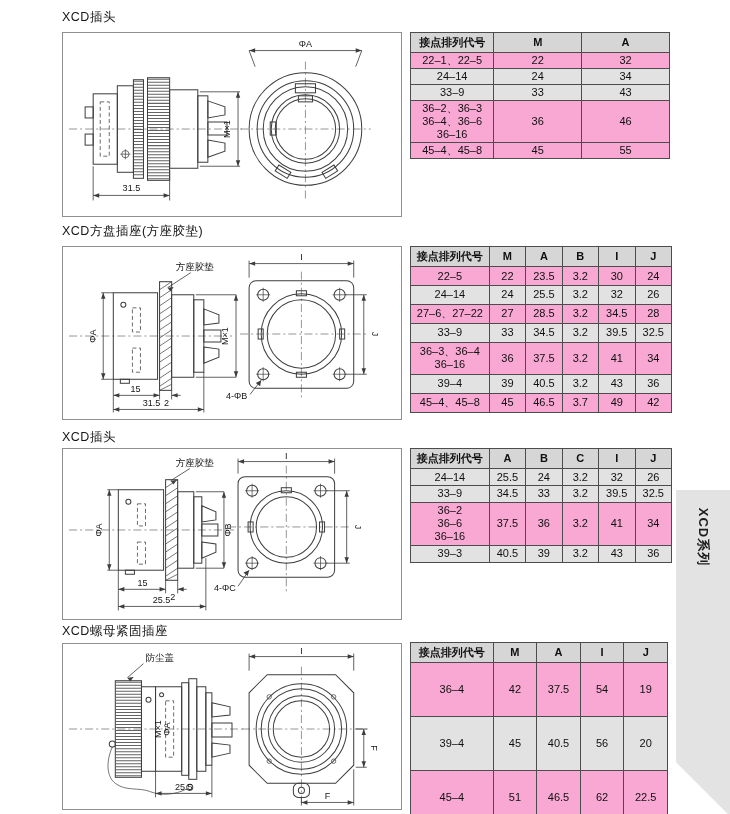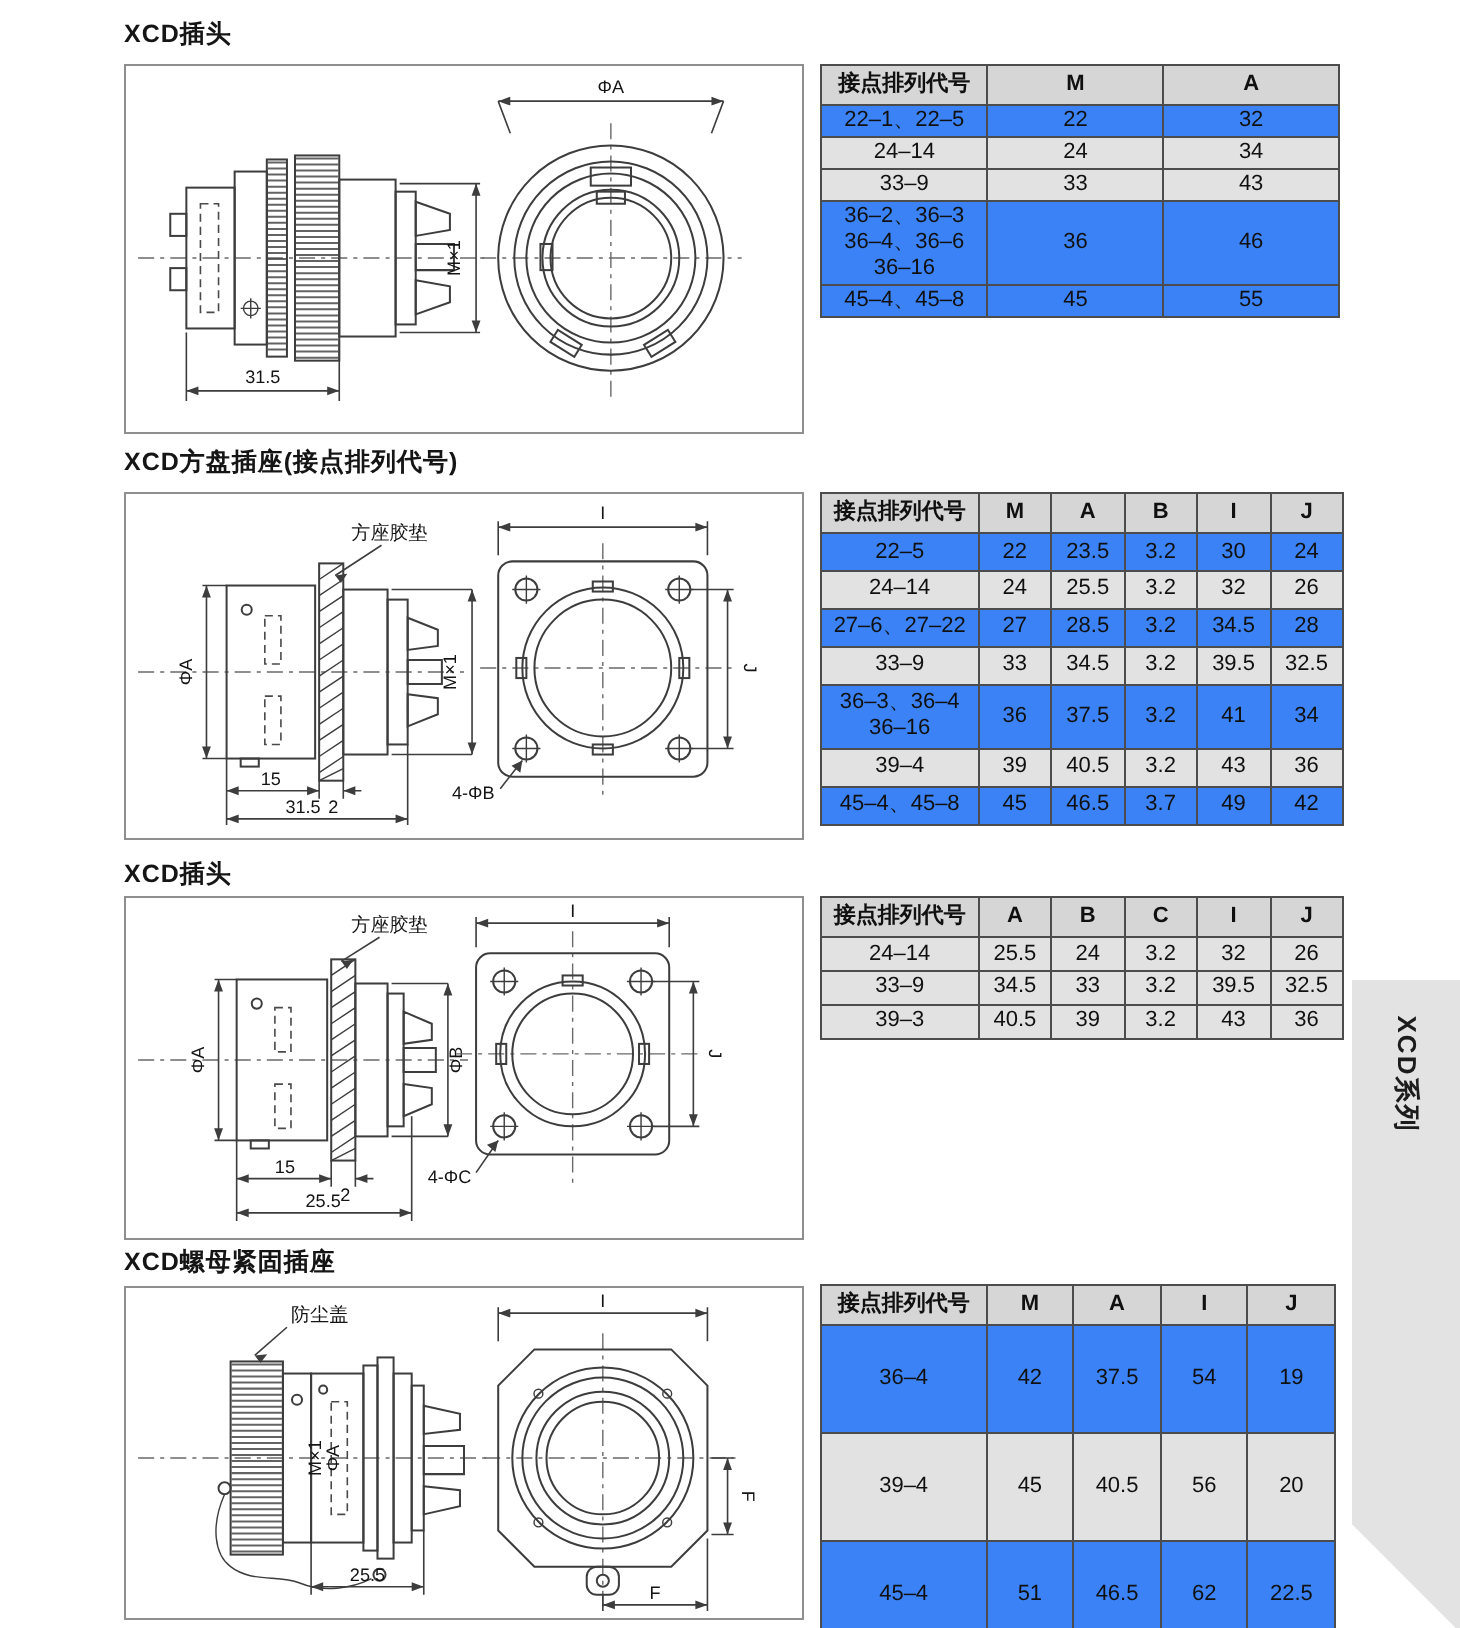--- a/index.html
+++ b/index.html
@@ -2,36 +2,36 @@
 <html><head>
 <meta charset="utf-8">
 <style>
   html,body{margin:0;padding:0;}
   body{
     width:730px;height:814px;position:relative;background:#ffffff;
     font-family:"Liberation Sans","DejaVu Sans",sans-serif;color:#111;
     overflow:hidden;
   }
   .sec-title{
-    position:absolute;left:62px;font-size:12.5px;font-weight:700;color:#151515;
+    position:absolute;left:62px;font-size:12.5px;font-weight:400;color:#151515;
     letter-spacing:.5px;white-space:nowrap;
   }
   #title1{top:9px}#title2{top:223px}#title3{top:429px}#title4{top:623px}
   .dbox{
     position:absolute;left:62px;width:338px;border:1px solid #8f8f8f;background:#fff;
   }
   #box1{top:32px;height:183px}
   #box2{top:246px;height:172px}
   #box3{top:448px;height:170px}
   #box4{top:643px;height:165px}
   .dbox svg{display:block;width:100%;height:100%;}
 
   .dim-table{
     position:absolute;left:410px;border-collapse:collapse;table-layout:fixed;
-    background:#3b82f6;font-size:11px;color:#101010;
+    background:#f9a8d4;font-size:11px;color:#101010;
   }
   #tbl1{top:32px;width:260px}
   #tbl2{top:246px;width:262px}
   #tbl3{top:448px;width:262px}
   #tbl4{top:642px;width:258px}
   .dim-table th,.dim-table td{
     border:1px solid #4c4c4c;text-align:center;vertical-align:middle;
     white-space:pre-line;line-height:1.18;padding:2px 1px;
   }
   .dim-table th{background:#d6d6d6;font-weight:bold;height:15px;font-size:11px;}
@@ -148,21 +148,21 @@
         <td>46</td>
       </tr>
       <tr>
         <td>45–4、45–8</td>
         <td>45</td>
         <td>55</td>
       </tr>
     </tbody>
   </table>
 
-<div class="sec-title" id="title2">XCD方盘插座(接点排列代号)</div>
+<div class="sec-title" id="title2">XCD方盘插座(方座胶垫)</div>
 
 <div class="dbox" id="box2">
   <svg viewBox="0 0 336 170">
     <line class="cl" x1="6" y1="88" x2="168" y2="88"></line>
     <text class="cjk" x="112" y="22">方座胶垫</text>
     <path class="dim" d="M127 25 L104 40"></path>
     <path class="arr" d="M104 40 l6 -.8 l-3.2 4.6 z"></path>
 
     <rect class="ln" x="50" y="45" width="44" height="86"></rect>
     <circle class="ln" cx="60" cy="57" r="2.5"></circle>
@@ -374,20 +374,30 @@
         <td>26</td>
       </tr>
       <tr class="shaded">
         <td>33–9</td>
         <td>34.5</td>
         <td>33</td>
         <td>3.2</td>
         <td>39.5</td>
         <td>32.5</td>
       </tr>
+      <tr>
+        <td>36–2
+36–6
+36–16</td>
+        <td>37.5</td>
+        <td>36</td>
+        <td>3.2</td>
+        <td>41</td>
+        <td>34</td>
+      </tr>
       <tr class="shaded">
         <td>39–3</td>
         <td>40.5</td>
         <td>39</td>
         <td>3.2</td>
         <td>43</td>
         <td>36</td>
       </tr>
     </tbody>
   </table>

